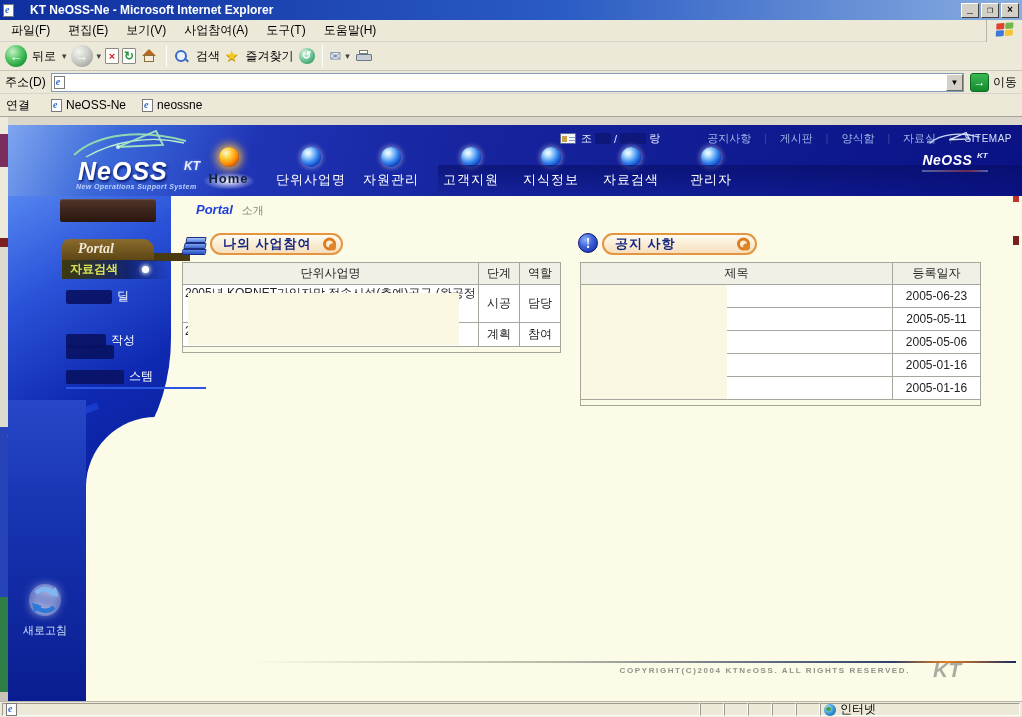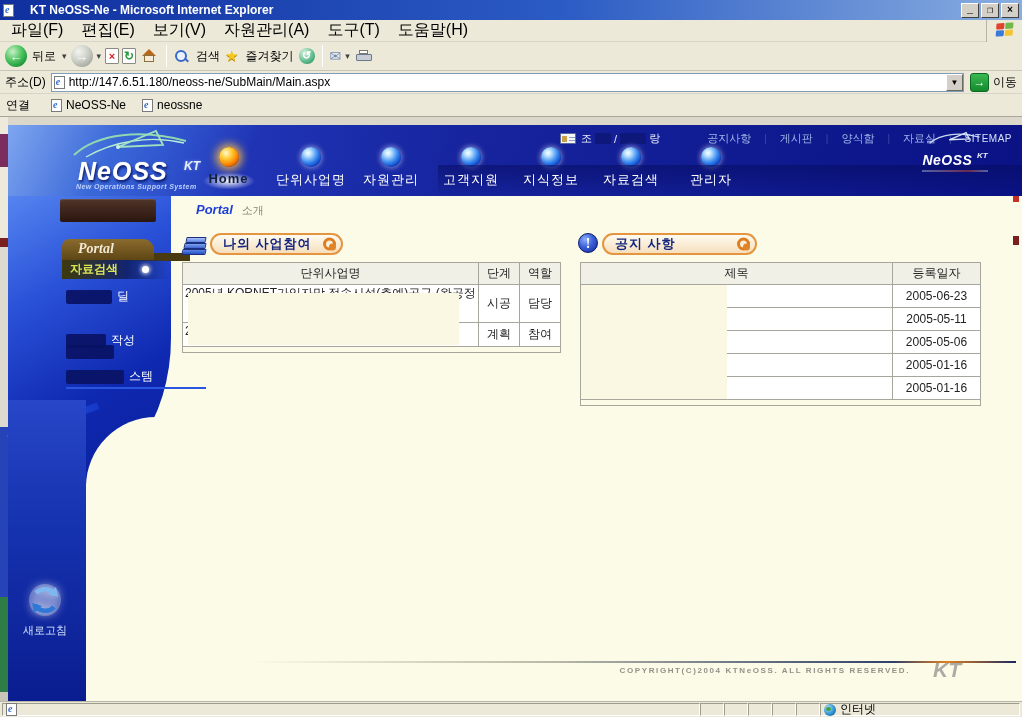--- a/index.html
+++ b/index.html
@@ -13,21 +13,21 @@
   .titlebar .title-text { color:#fff; font-weight:bold; font-size:12px; margin-left:16px; white-space:nowrap; }
   .win-btns { margin-left:auto; display:flex; gap:2px; padding-right:3px; }
   .wbtn { width:18px; height:15px; background:#D4D0C8; border:1px solid; border-color:#FFF #404040 #404040 #FFF;
     font:bold 10px/13px "Liberation Mono", monospace; text-align:center; color:#000; }
 
   .iedoc { width:11px; height:13px; background:#fff; border:1px solid #7A7A7A; position:relative; display:inline-block; flex:none; }
   .iedoc::after { content:"e"; font:italic bold 10px "Liberation Serif", serif; color:#2E6BD4; position:absolute; left:1px; top:-1px; }
 
   .menubar { position:absolute; left:0; top:20px; width:1022px; height:22px; background:#ECE9D8;
     display:flex; align-items:center; padding-left:2px; border-bottom:1px solid #D8D4C8; }
-  .menu-item { font-size:16px; color:#000; padding:3px 9px; }
+  .menu-item { font-size:12px; color:#000; padding:3px 9px; }
   .flag-cell { margin-left:auto; width:36px; height:22px; border-left:1px solid #B8B4A8; display:flex; align-items:center; justify-content:center; background:#ECE9D8; }
   .winflag { width:18px; height:15px; display:grid; grid-template-columns:8px 8px; grid-template-rows:6px 6px; gap:1px; transform:rotate(-4deg) skewX(-8deg); }
   .winflag i { display:block; border-radius:1px; }
   .wf1{background:#E1422F}.wf2{background:#70B84C}.wf3{background:#3C78D8}.wf4{background:#F4C432}
 
   .toolbar { position:absolute; left:0; top:42px; width:1022px; height:29px; background:#ECE9D8;
     display:flex; align-items:center; padding-left:5px; gap:3px; border-bottom:1px solid #C8C4B8; }
   .tb-label { font-size:12px; color:#000; margin:0 2px; }
   .circle-btn { width:22px; height:22px; border-radius:50%; display:flex; align-items:center; justify-content:center;
     color:#fff; font-weight:bold; font-size:13px; }
@@ -223,21 +223,21 @@
     <div class="wbtn">_</div>
     <div class="wbtn">❐</div>
     <div class="wbtn">×</div>
   </div>
 </div>
 
 <div class="menubar">
   <span class="menu-item">파일(F)</span>
   <span class="menu-item">편집(E)</span>
   <span class="menu-item">보기(V)</span>
-  <span class="menu-item">자원관리(A)</span>
+  <span class="menu-item">사업참여(A)</span>
   <span class="menu-item">도구(T)</span>
   <span class="menu-item">도움말(H)</span>
   <div class="flag-cell">
     <span class="winflag">
         <i class="wf1"></i>
         <i class="wf2"></i>
         <i class="wf3"></i>
         <i class="wf4"></i>
       </span>
   </div>
@@ -271,21 +271,20 @@
   <div class="printer">
       <span class="paper"></span>
       <span class="pbody"></span>
     </div>
 </div>
 
 <div class="addressbar">
   <span class="addr-label">주소(D)</span>
   <div class="addr-field">
     <span class="iedoc"></span>
-    <span class="addr-url">http://147.6.51.180/neoss-ne/SubMain/Main.aspx</span>
     <div class="addr-dd">▼</div>
   </div>
   <div class="go-wrap">
     <div class="go-btn">→</div>
     <span class="go-label">이동</span>
   </div>
 </div>
 
 <div class="linksbar">
   <span class="addr-label">연결</span>

